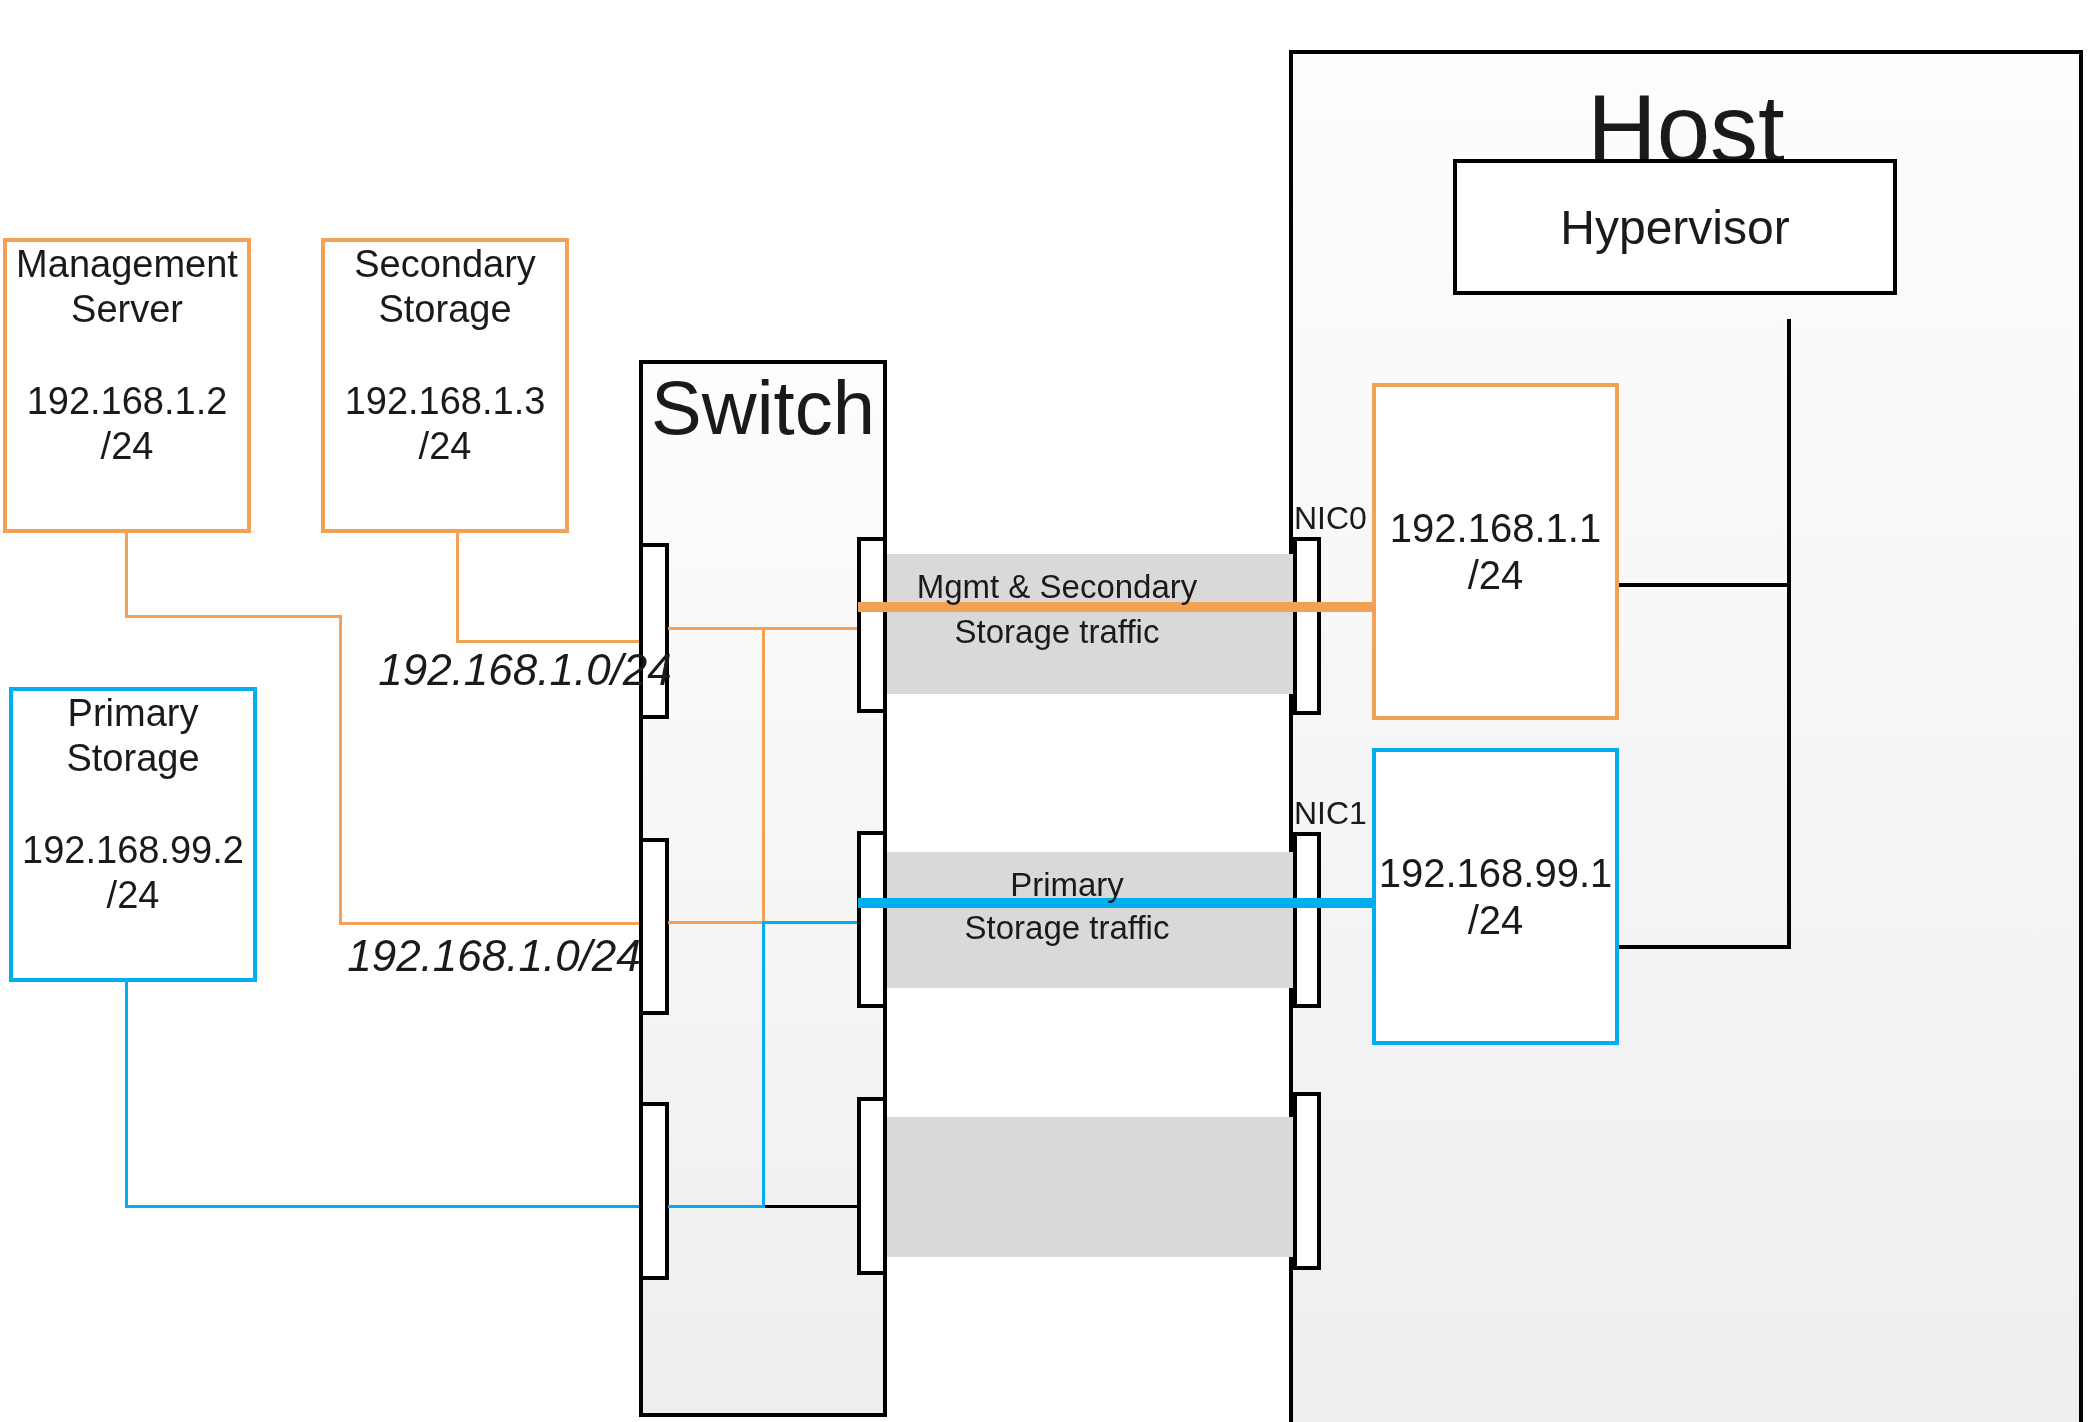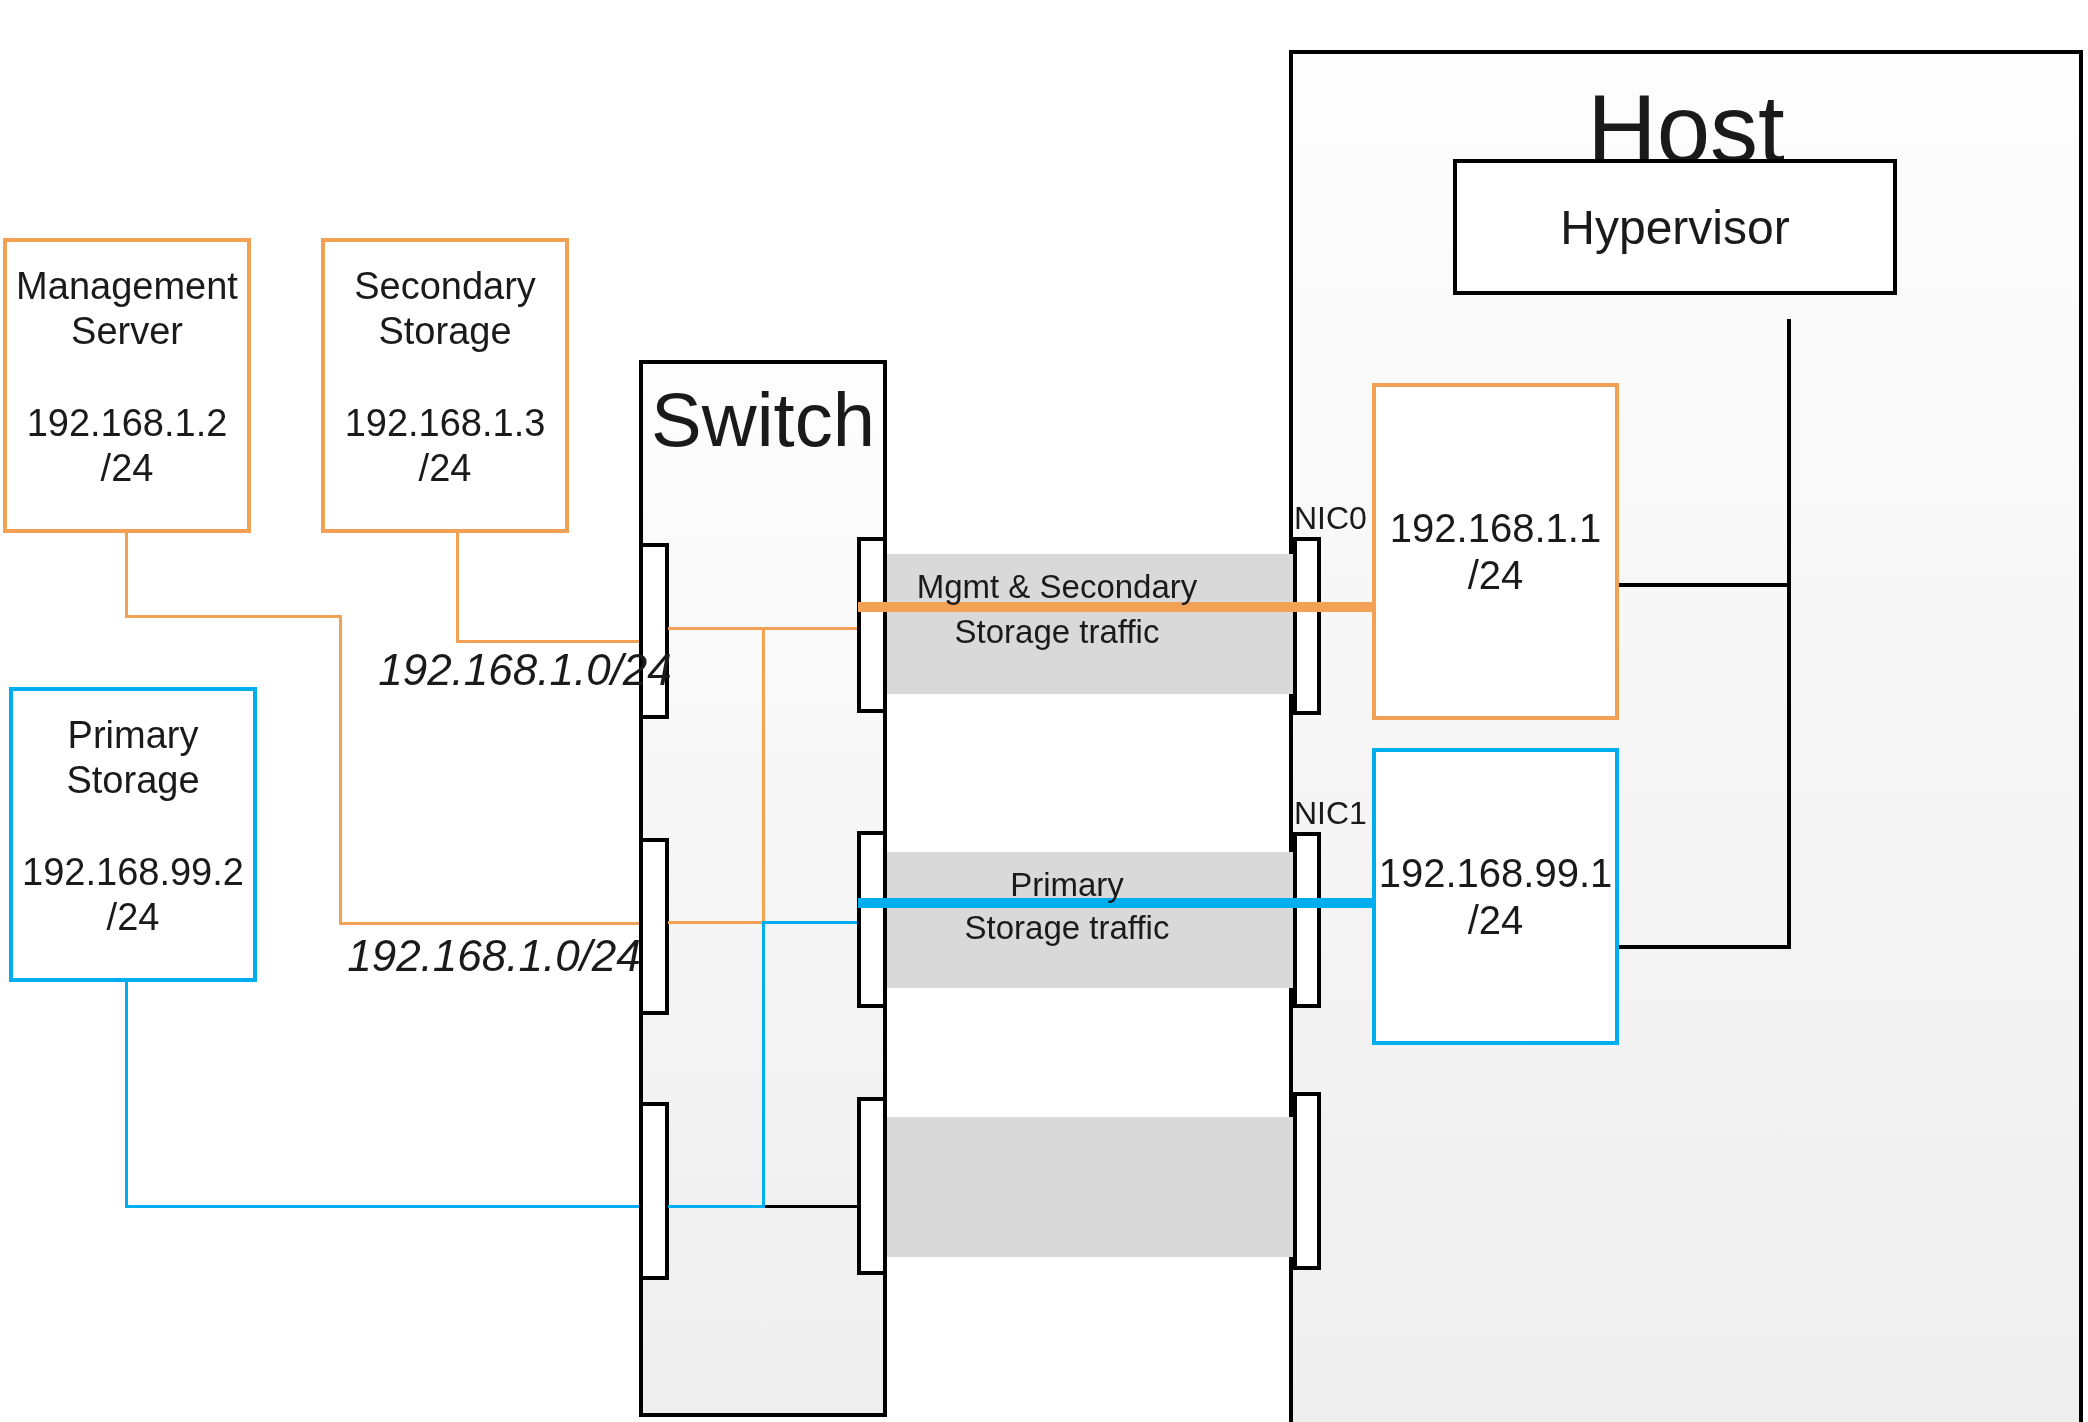--- a/index.html
+++ b/index.html
@@ -20,25 +20,25 @@
   .b-box{background:#ffffff;border:4px solid var(--blue);}
   .band{background:var(--band);}
   .port{background:#ffffff;border:4px solid var(--ink);z-index:4;}
   .hl-o{background:var(--orange);z-index:6;}
   .hl-b{background:var(--blue);z-index:6;}
   .hl-k{background:var(--ink);z-index:5;}
   .thick{z-index:7;}
   .lbl{z-index:9;line-height:1.15;white-space:nowrap;}
   .center{text-align:center;}
   .node-text{display:flex;flex-direction:column;align-items:center;text-align:center;
-    font-size:38px;line-height:45px;padding-top:22px;height:100%;}
+    font-size:38px;line-height:45px;height:100%;}
   .node-text .gap{margin-top:47px;}
   .nic-text{display:flex;flex-direction:column;align-items:center;justify-content:center;
     text-align:center;font-size:40px;line-height:47px;height:100%;}
-  .title-sw{font-size:76px;text-align:center;padding-top:12px;}
+  .title-sw{font-size:76px;text-align:center;padding-top:0;}
   .title-host{font-size:96px;text-align:center;padding-top:20px;}
   .hyp-text{display:flex;align-items:center;justify-content:center;font-size:48px;height:100%;}
   .subnet{font-size:44px;font-style:italic;}
   .traffic{font-size:33px;}
   .niclbl{font-size:32px;}
 </style>
 </head>
 <body>
 
 <div class="stage">

